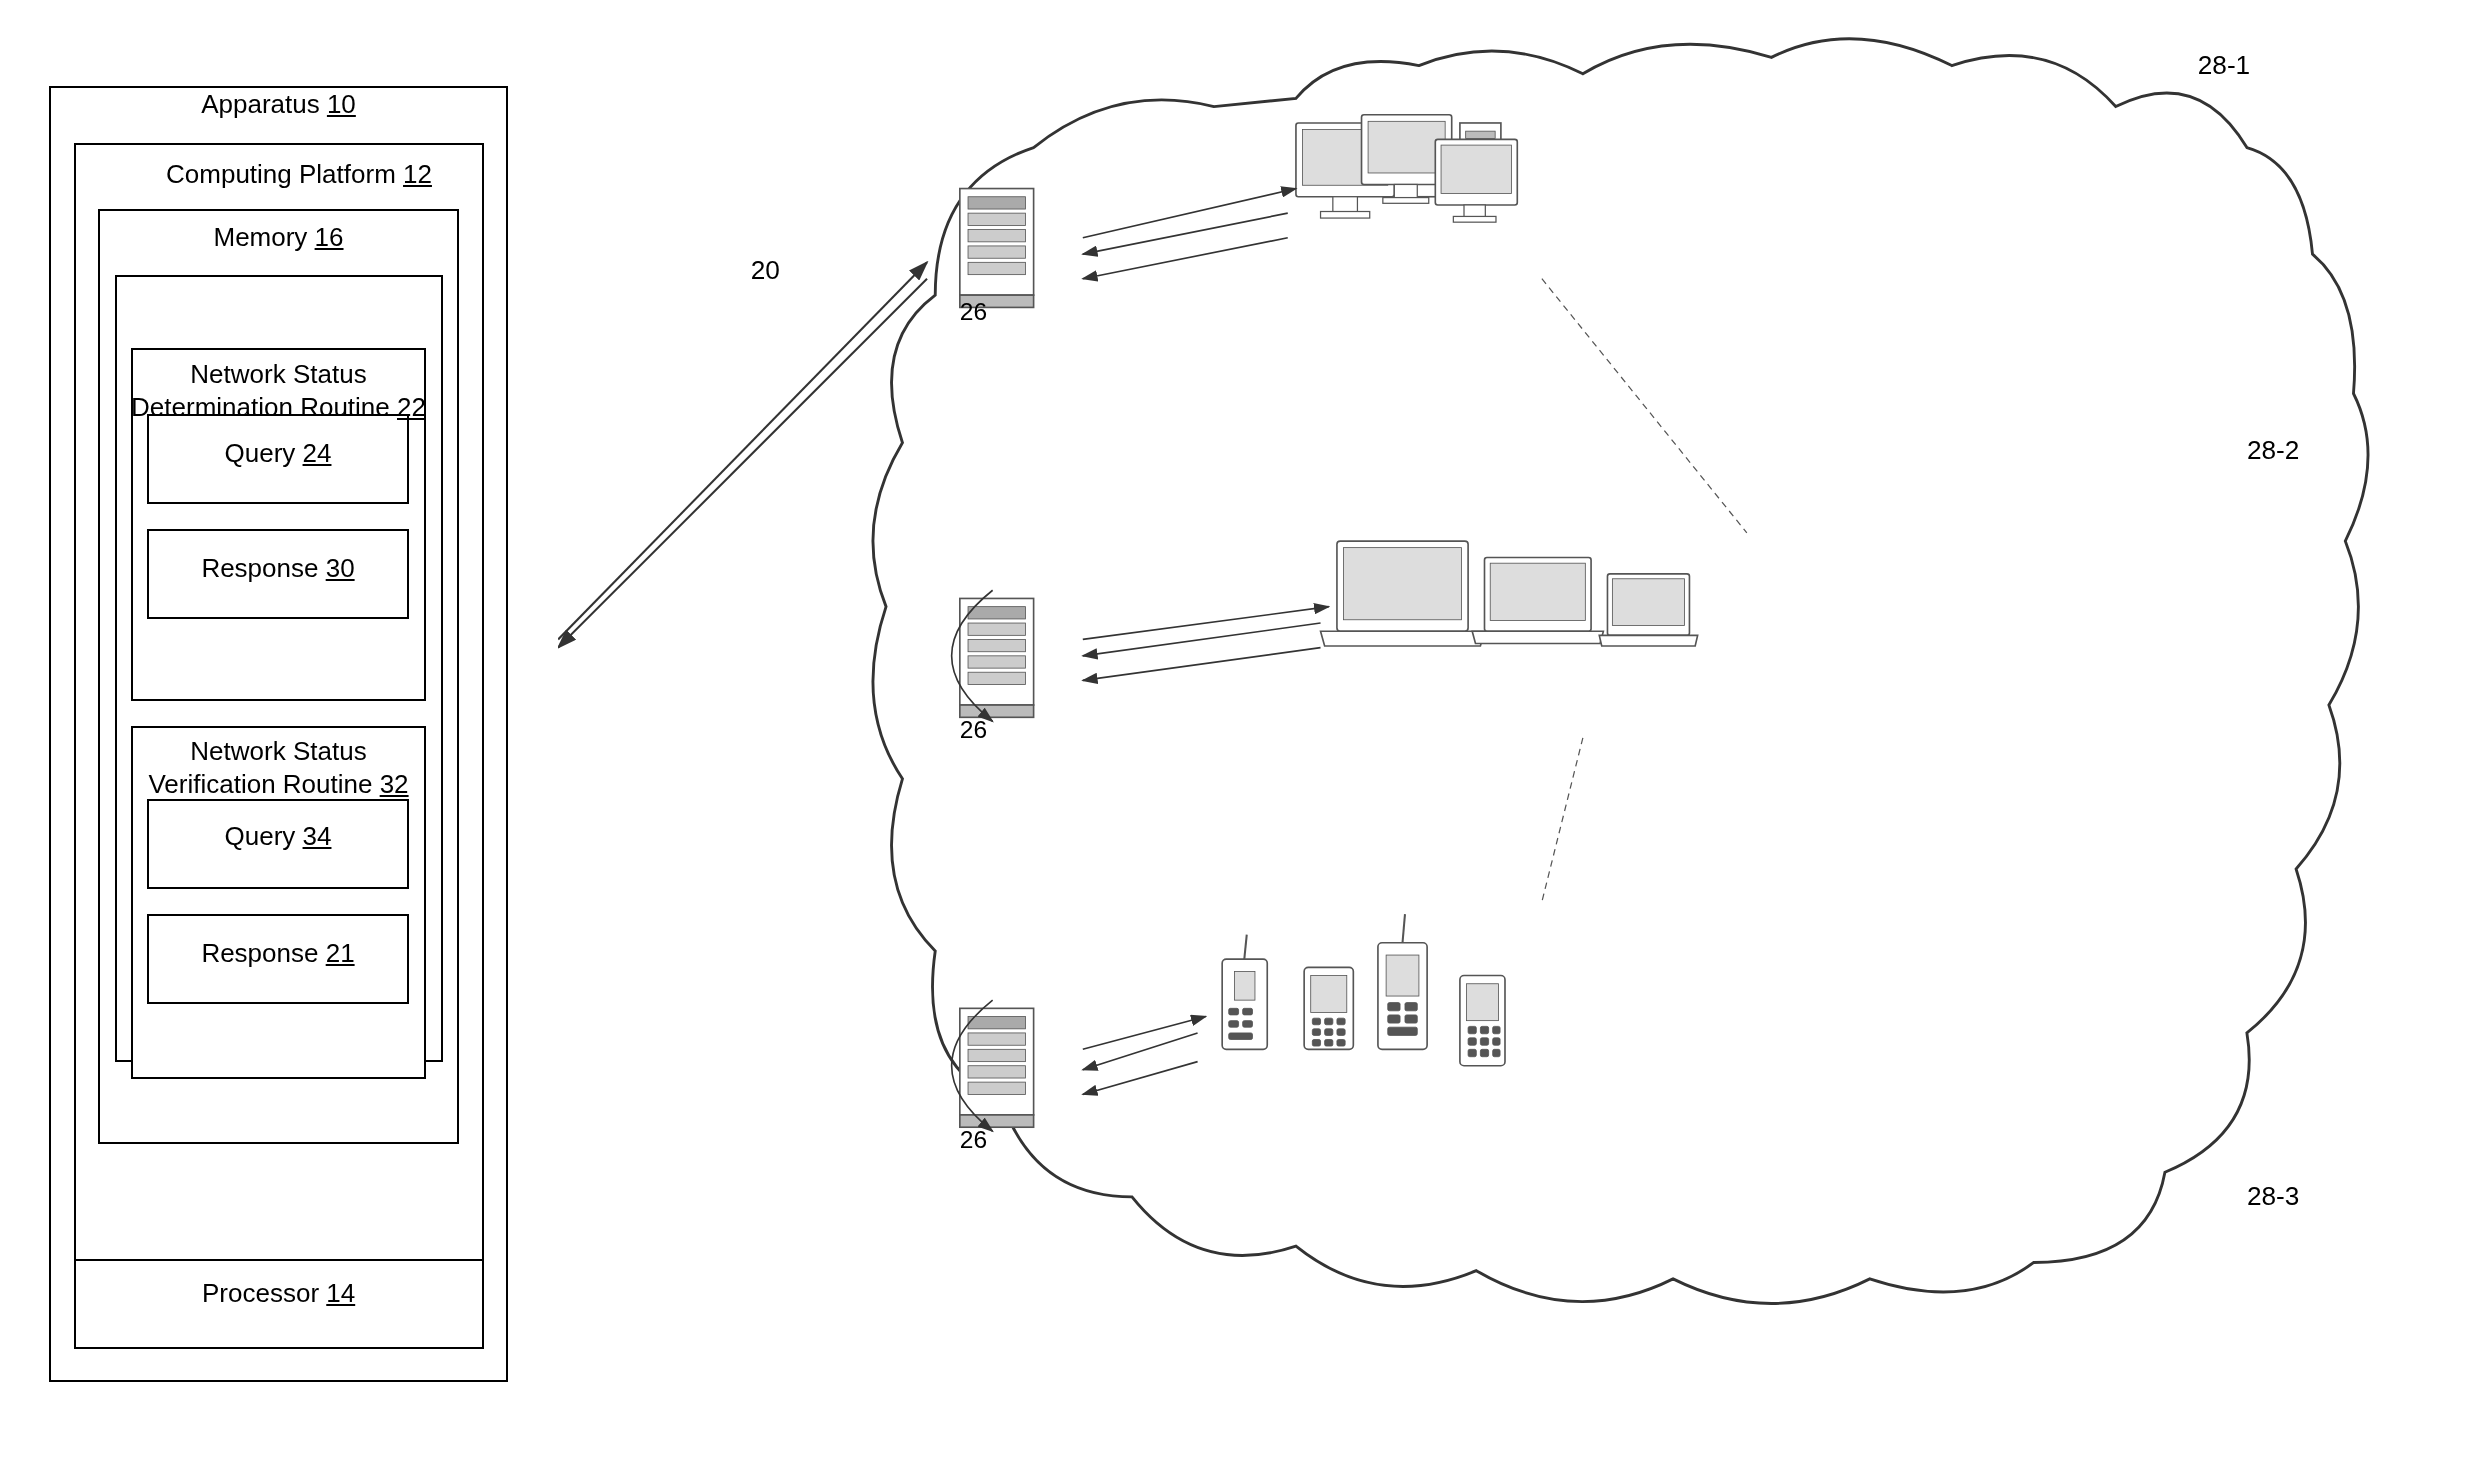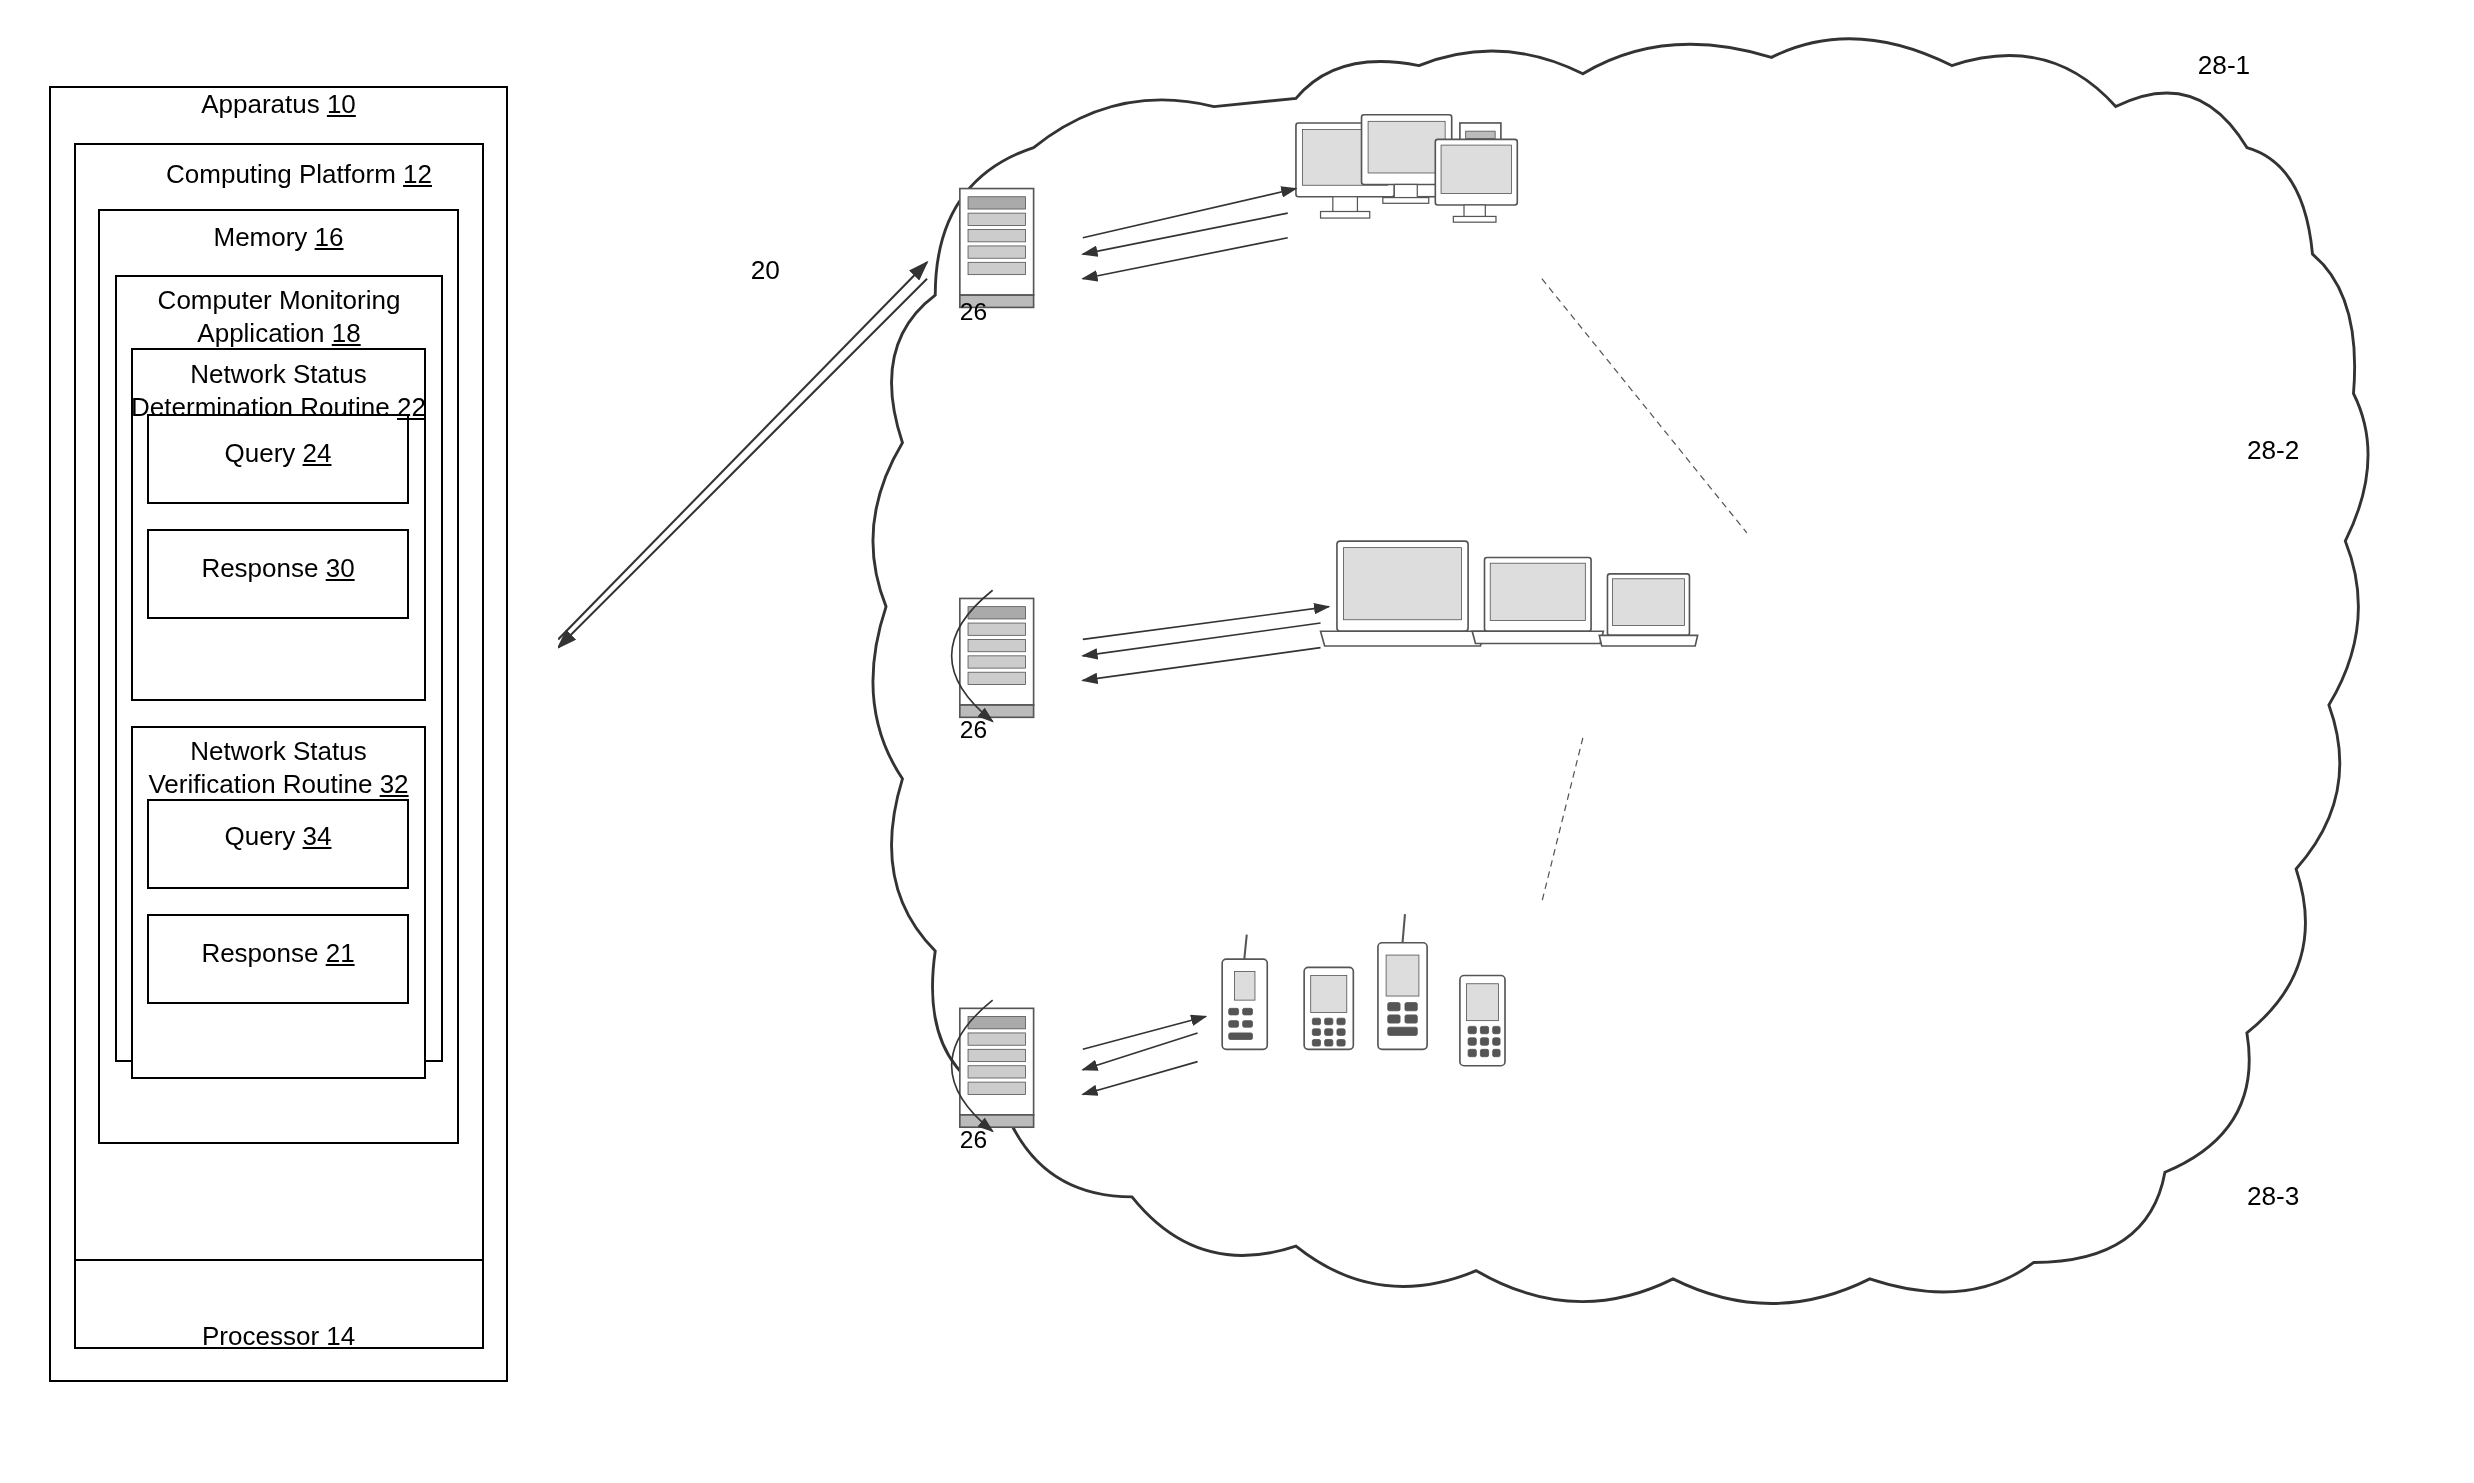--- a/index.html
+++ b/index.html
@@ -173,21 +173,21 @@
       top: 734px; left: 98px; width: 262px;
     }
 
     
     .response36-label {
       top: 851px; left: 98px; width: 262px;
     }
 
     
     .processor-label {
-      top: 1234px; left: 24.6px; width: 410px;
+      top: 1191px; left: 24.6px; width: 410px;
     }
 
     
     .cloud-section {
       position: absolute;
       left: 558px;
       top: 0;
       width: 1853px;
       height: 1483px;
     }
@@ -236,23 +236,20 @@
     </div>
 
     <div class="box-label computing-label">
       Computing Platform <span class="underlined">12</span>
     </div>
 
     <div class="box-label memory-label">
       Memory <span class="underlined">16</span>
     </div>
 
-    <div class="box-label cma-label">
-      Computer Monitoring<br>Application <span class="underlined">18</span>
-    </div>
 
     <div class="box-label nsdr-label">
       Network Status<br>Determination Routine <span class="underlined">22</span>
     </div>
 
     <div class="box-label query24-label">
       Query <span class="underlined">24</span>
     </div>
 
     <div class="box-label response30-label">

